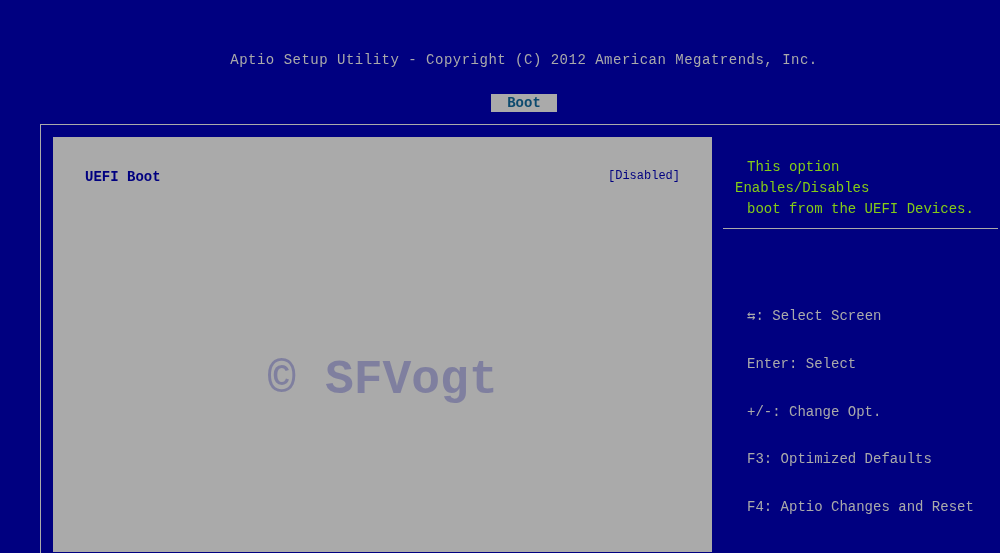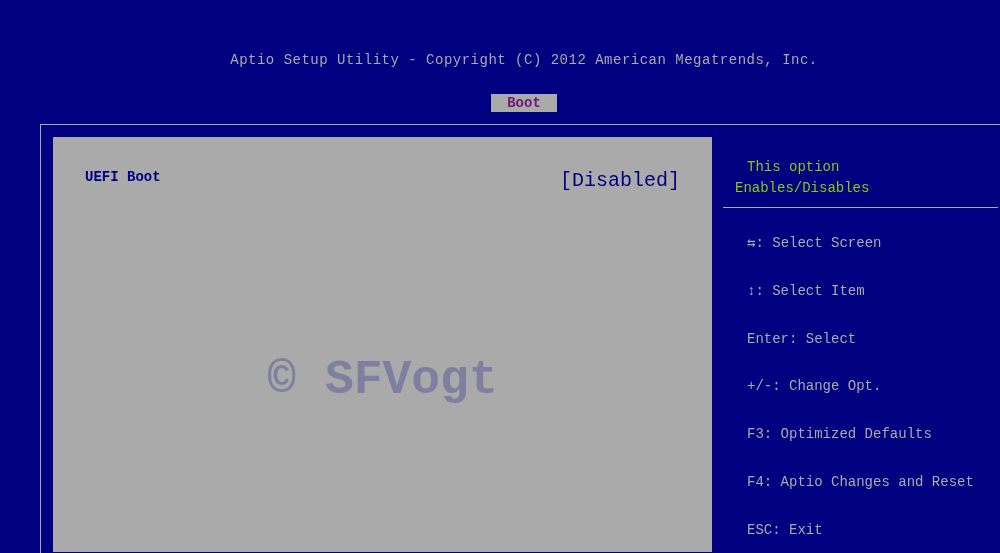--- a/index.html
+++ b/index.html
@@ -39,21 +39,21 @@
       letter-spacing: 0.5px;
     }
 
     .header-tab-row {
       margin-top: 2px;
     }
 
     .header-tab {
       display: inline-block;
       background-color: #aaaaaa;
-      color: #701a75;
+      color: #0c4a6e;
       padding: 1px 16px;
       font-size: 14px;
       font-weight: bold;
     }
 
     
     .main-content {
       display: flex;
       flex: 1;
       border: 1px solid #aaaaaa;
@@ -79,21 +79,21 @@
     }
 
     .setting-label {
       color: #000080;
       font-size: 14px;
       font-weight: bold;
     }
 
     .setting-value {
       color: #000080;
-      font-size: 20px;
+      font-size: 12px;
     }
 
     
     .watermark {
       position: absolute;
       top: 50%;
       left: 50%;
       transform: translate(-50%, -50%);
       color: rgba(0, 0, 128, 0.25);
       font-size: 48px;
@@ -166,28 +166,27 @@
       <div class="left-panel-row">
         <span class="setting-label">UEFI Boot</span>
         <span class="setting-value">[Disabled]</span>
       </div>
       <div class="watermark">© SFVogt</div>
     </div>
 
     <div class="right-panel">
       <div class="help-text">
         <span>This option Enables/Disables</span><br>
+        <span>boot from the UEFI Devices.</span>
       </div>
       <div class="keybindings">
         <div>⇆: Select Screen</div>
-        <div>↕: Select Item</div>
         <div>Enter: Select</div>
         <div>+/-: Change Opt.</div>
         <div>F3: Optimized Defaults</div>
         <div>F4: Aptio Changes and Reset</div>
-        <div>ESC: Exit</div>
       </div>
     </div>
 
   </div>
 
 
 </div>
 
 </body></html>

